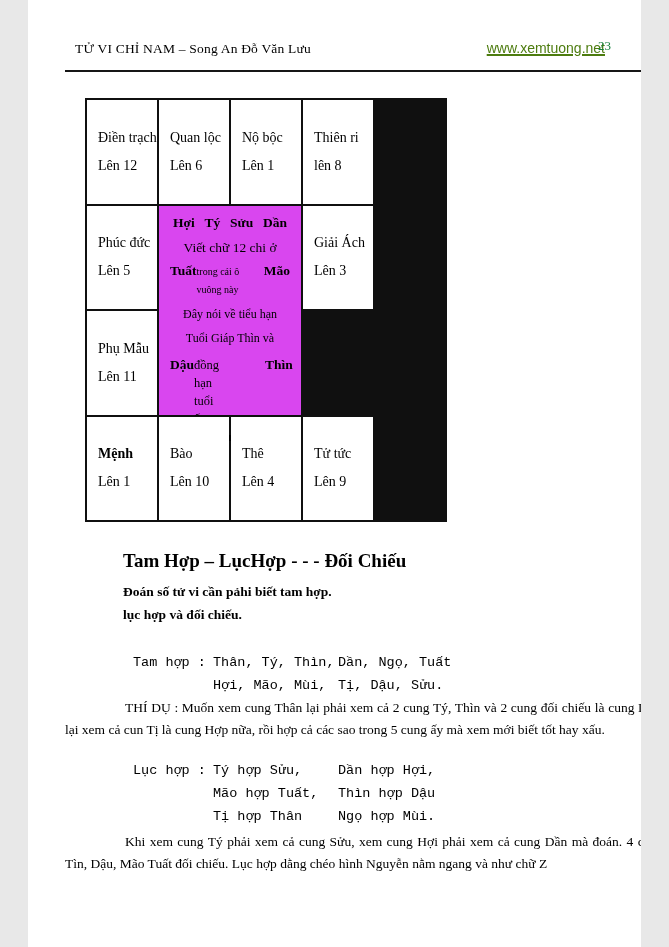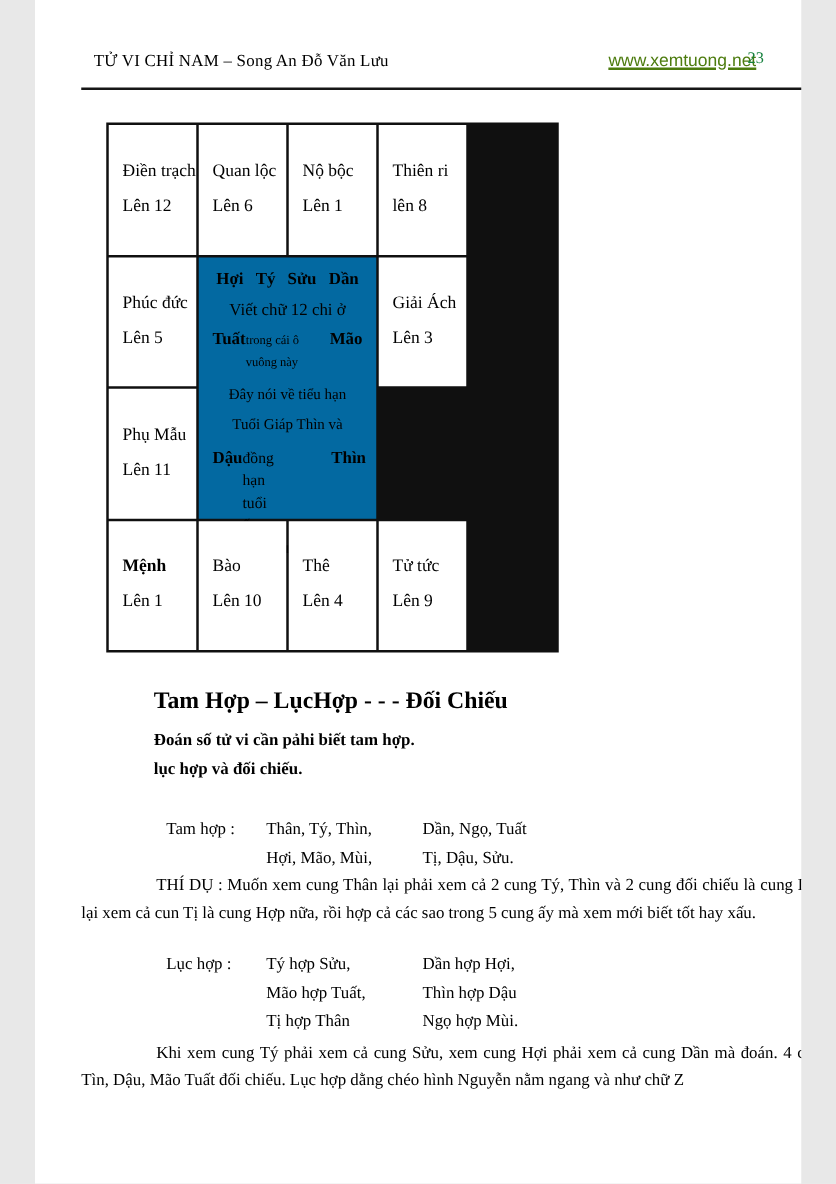--- a/index.html
+++ b/index.html
@@ -35,21 +35,21 @@
     padding-left:11px; font-size:14px; box-sizing:border-box;
   }
   .cell-line { line-height:20px; margin:4px 0; }
   .bold { font-weight:bold; }
   .ga-1-1{grid-area:1/1} .ga-1-2{grid-area:1/2} .ga-1-3{grid-area:1/3} .ga-1-4{grid-area:1/4}
   .ga-2-1{grid-area:2/1} .ga-2-4{grid-area:2/4}
   .ga-3-1{grid-area:3/1} .ga-3-4{grid-area:3/4}
   .ga-4-1{grid-area:4/1} .ga-4-2{grid-area:4/2} .ga-4-3{grid-area:4/3} .ga-4-4{grid-area:4/4}
 
   .cell-center {
-    grid-column:2/4; grid-row:2/4; background:#0369a1;
+    grid-column:2/4; grid-row:2/4; background:#d946ef;
     display:flex; flex-direction:column; font-size:13.5px;
     padding:8px 8px 0 8px; box-sizing:border-box;
   }
   .chi-row { display:flex; justify-content:space-between; font-weight:bold; padding:0 6px; line-height:18px; }
   .chi-row-bottom { margin-top:auto; margin-bottom:24px; }
   .center-note { text-align:center; line-height:17px; margin-top:7px; }
   .note-sm { font-size:12px; }
   .chi-mid { display:flex; justify-content:space-between; align-items:baseline; padding:0 3px; margin-top:6px; line-height:18px; }
   .chi-mid .chi-name { font-weight:bold; }
   .chi-mid .mid-text { font-size:10px; }
@@ -57,21 +57,21 @@
   .chi-mid2 .mid-text { font-size:12.5px; padding-right:46px; }
 
   
   .section-heading { position:absolute; left:95px; top:550px; font-size:19px; font-weight:bold; }
   .section-sub1 { position:absolute; left:95px; top:584px; font-size:13.5px; font-weight:bold; }
   .section-sub2 { position:absolute; left:95px; top:607px; font-size:13.5px; font-weight:bold; }
 
   .pair-list { position:absolute; font-size:13.5px; display:grid; grid-template-columns:80px 125px auto; line-height:23px; }
   .tam-hop { left:105px; top:651px; }
   .luc-hop { left:105px; top:759px; }
-  .pair-list span { display:block; }
+  .pair-list span { display:block;font-family:Liberation Mono, monospace; }
 
   .para {
     position:absolute; left:37px; width:599px; font-size:13.5px;
     line-height:22px; text-align:justify; text-indent:60px;
   }
   .thi-du { top:697px; }
   .closing { top:831px; }
 </style>
 </head>
 <body>

